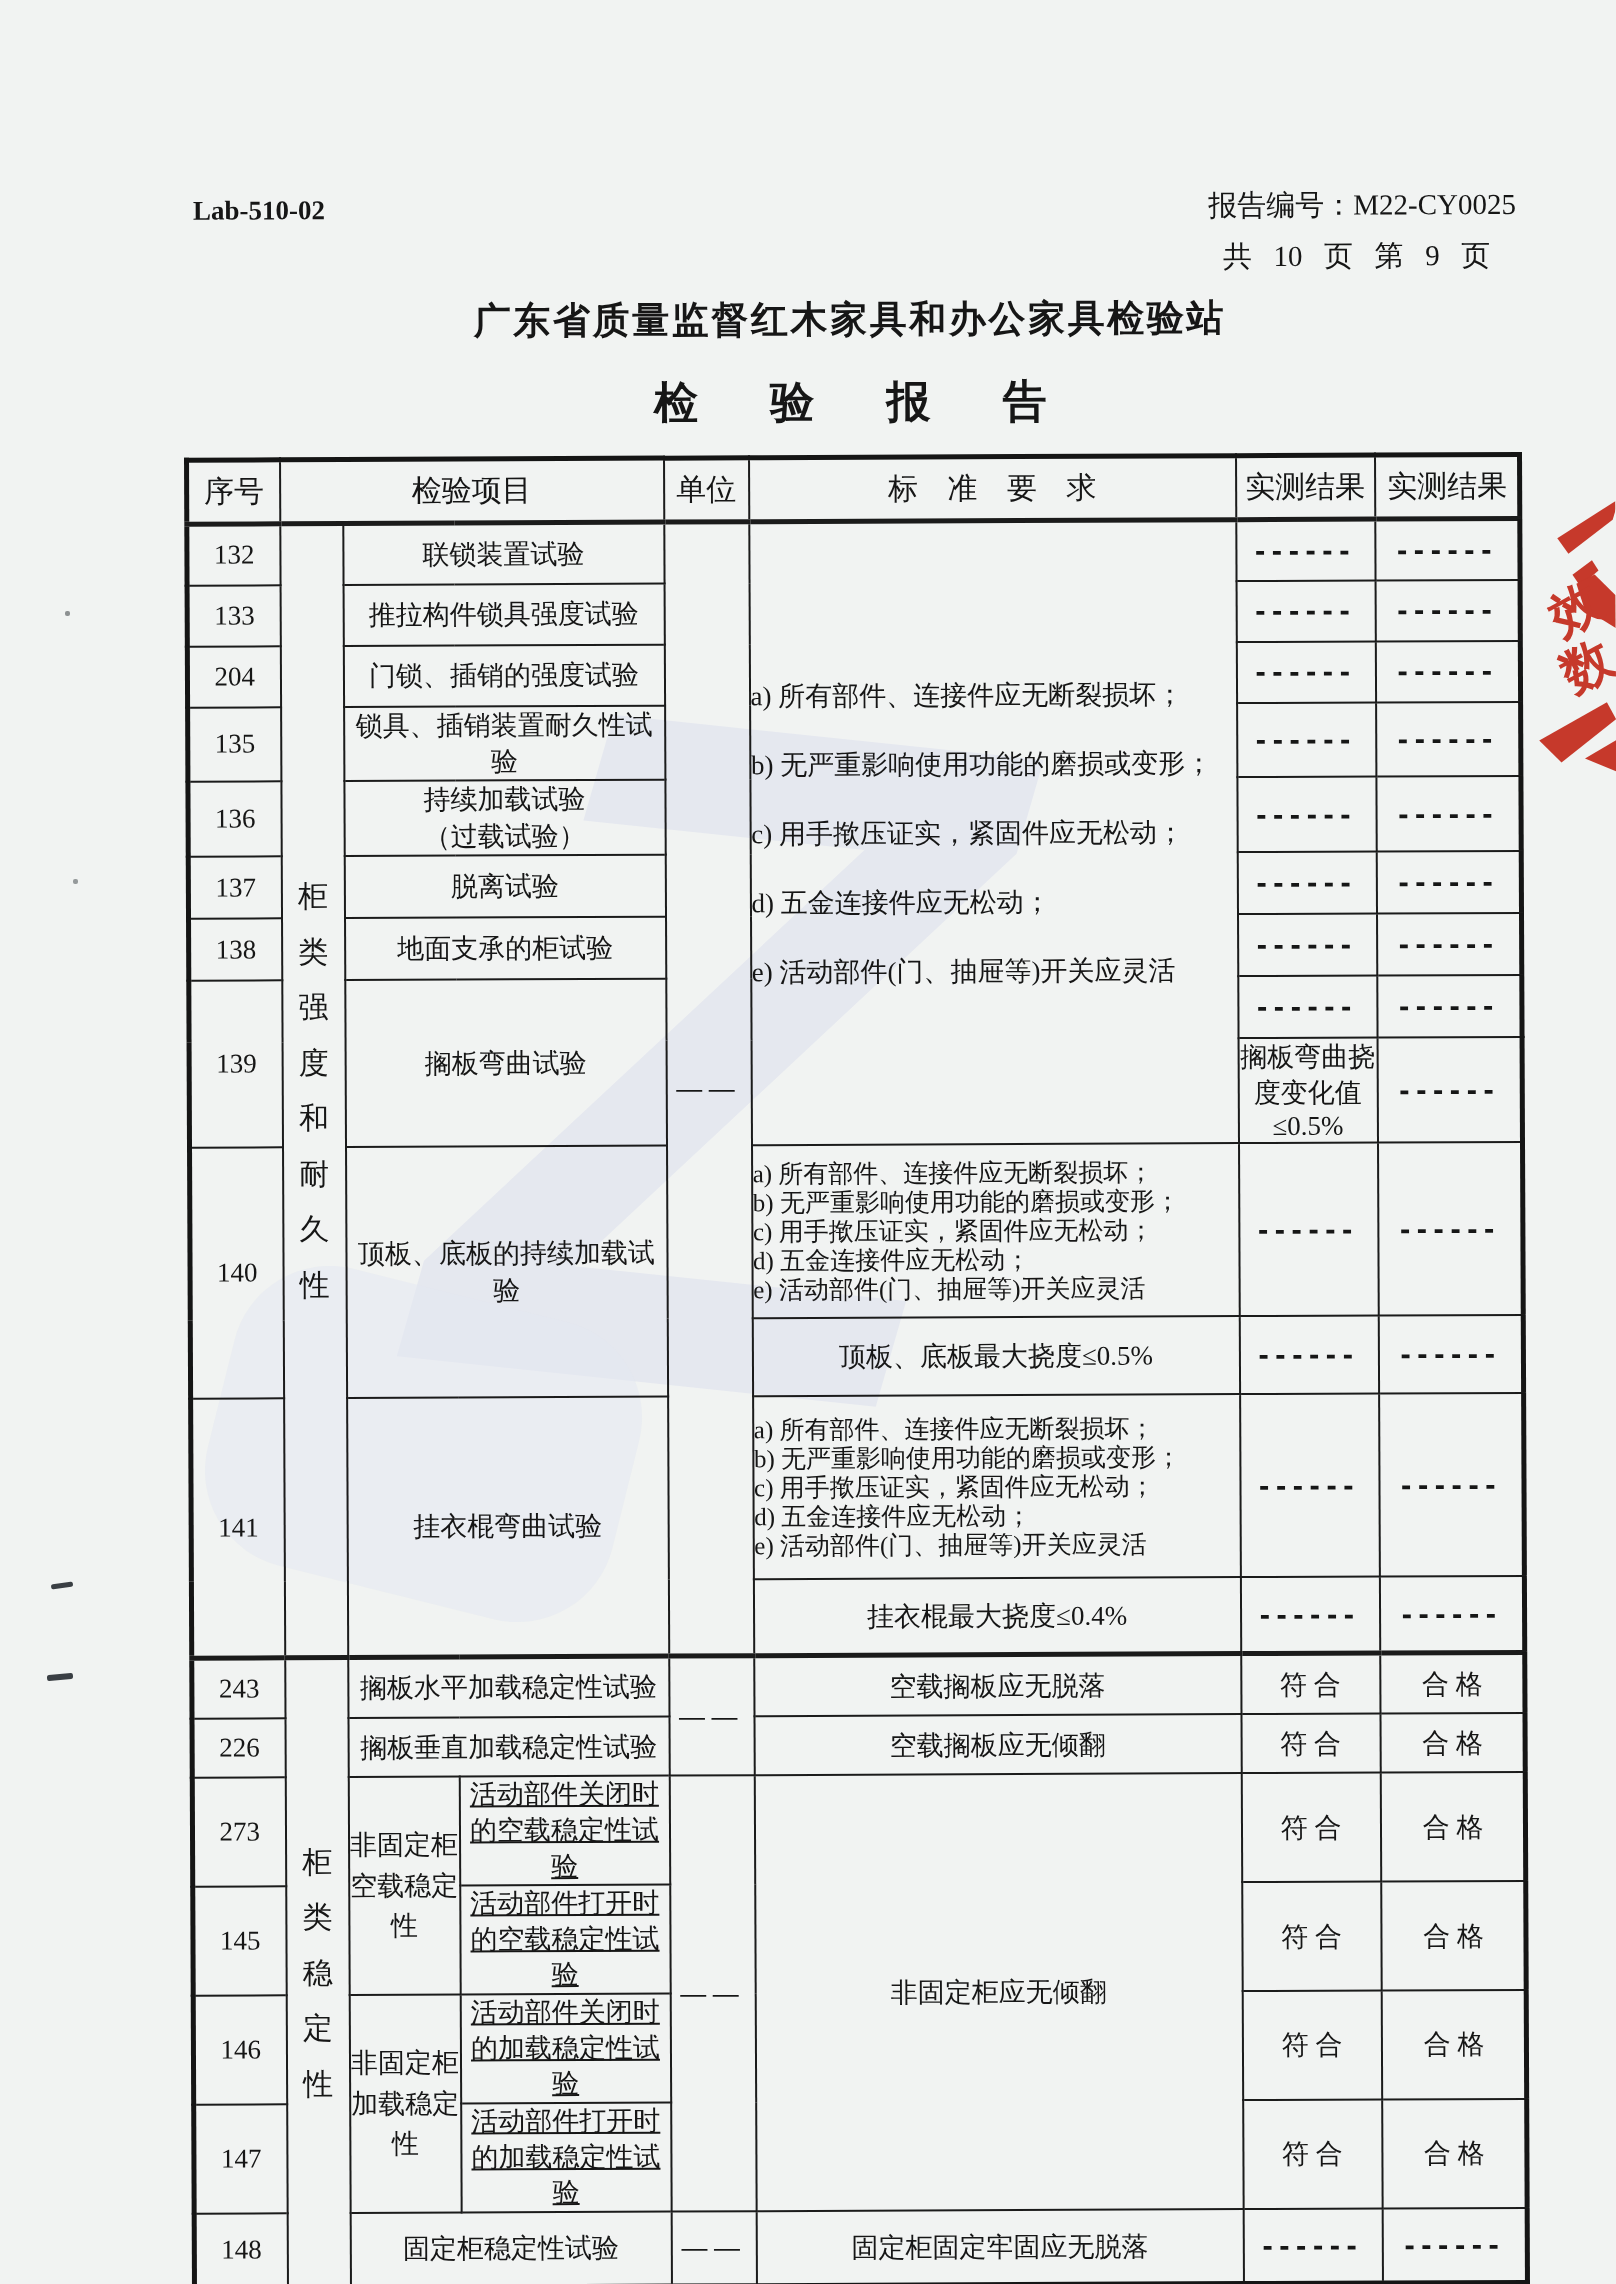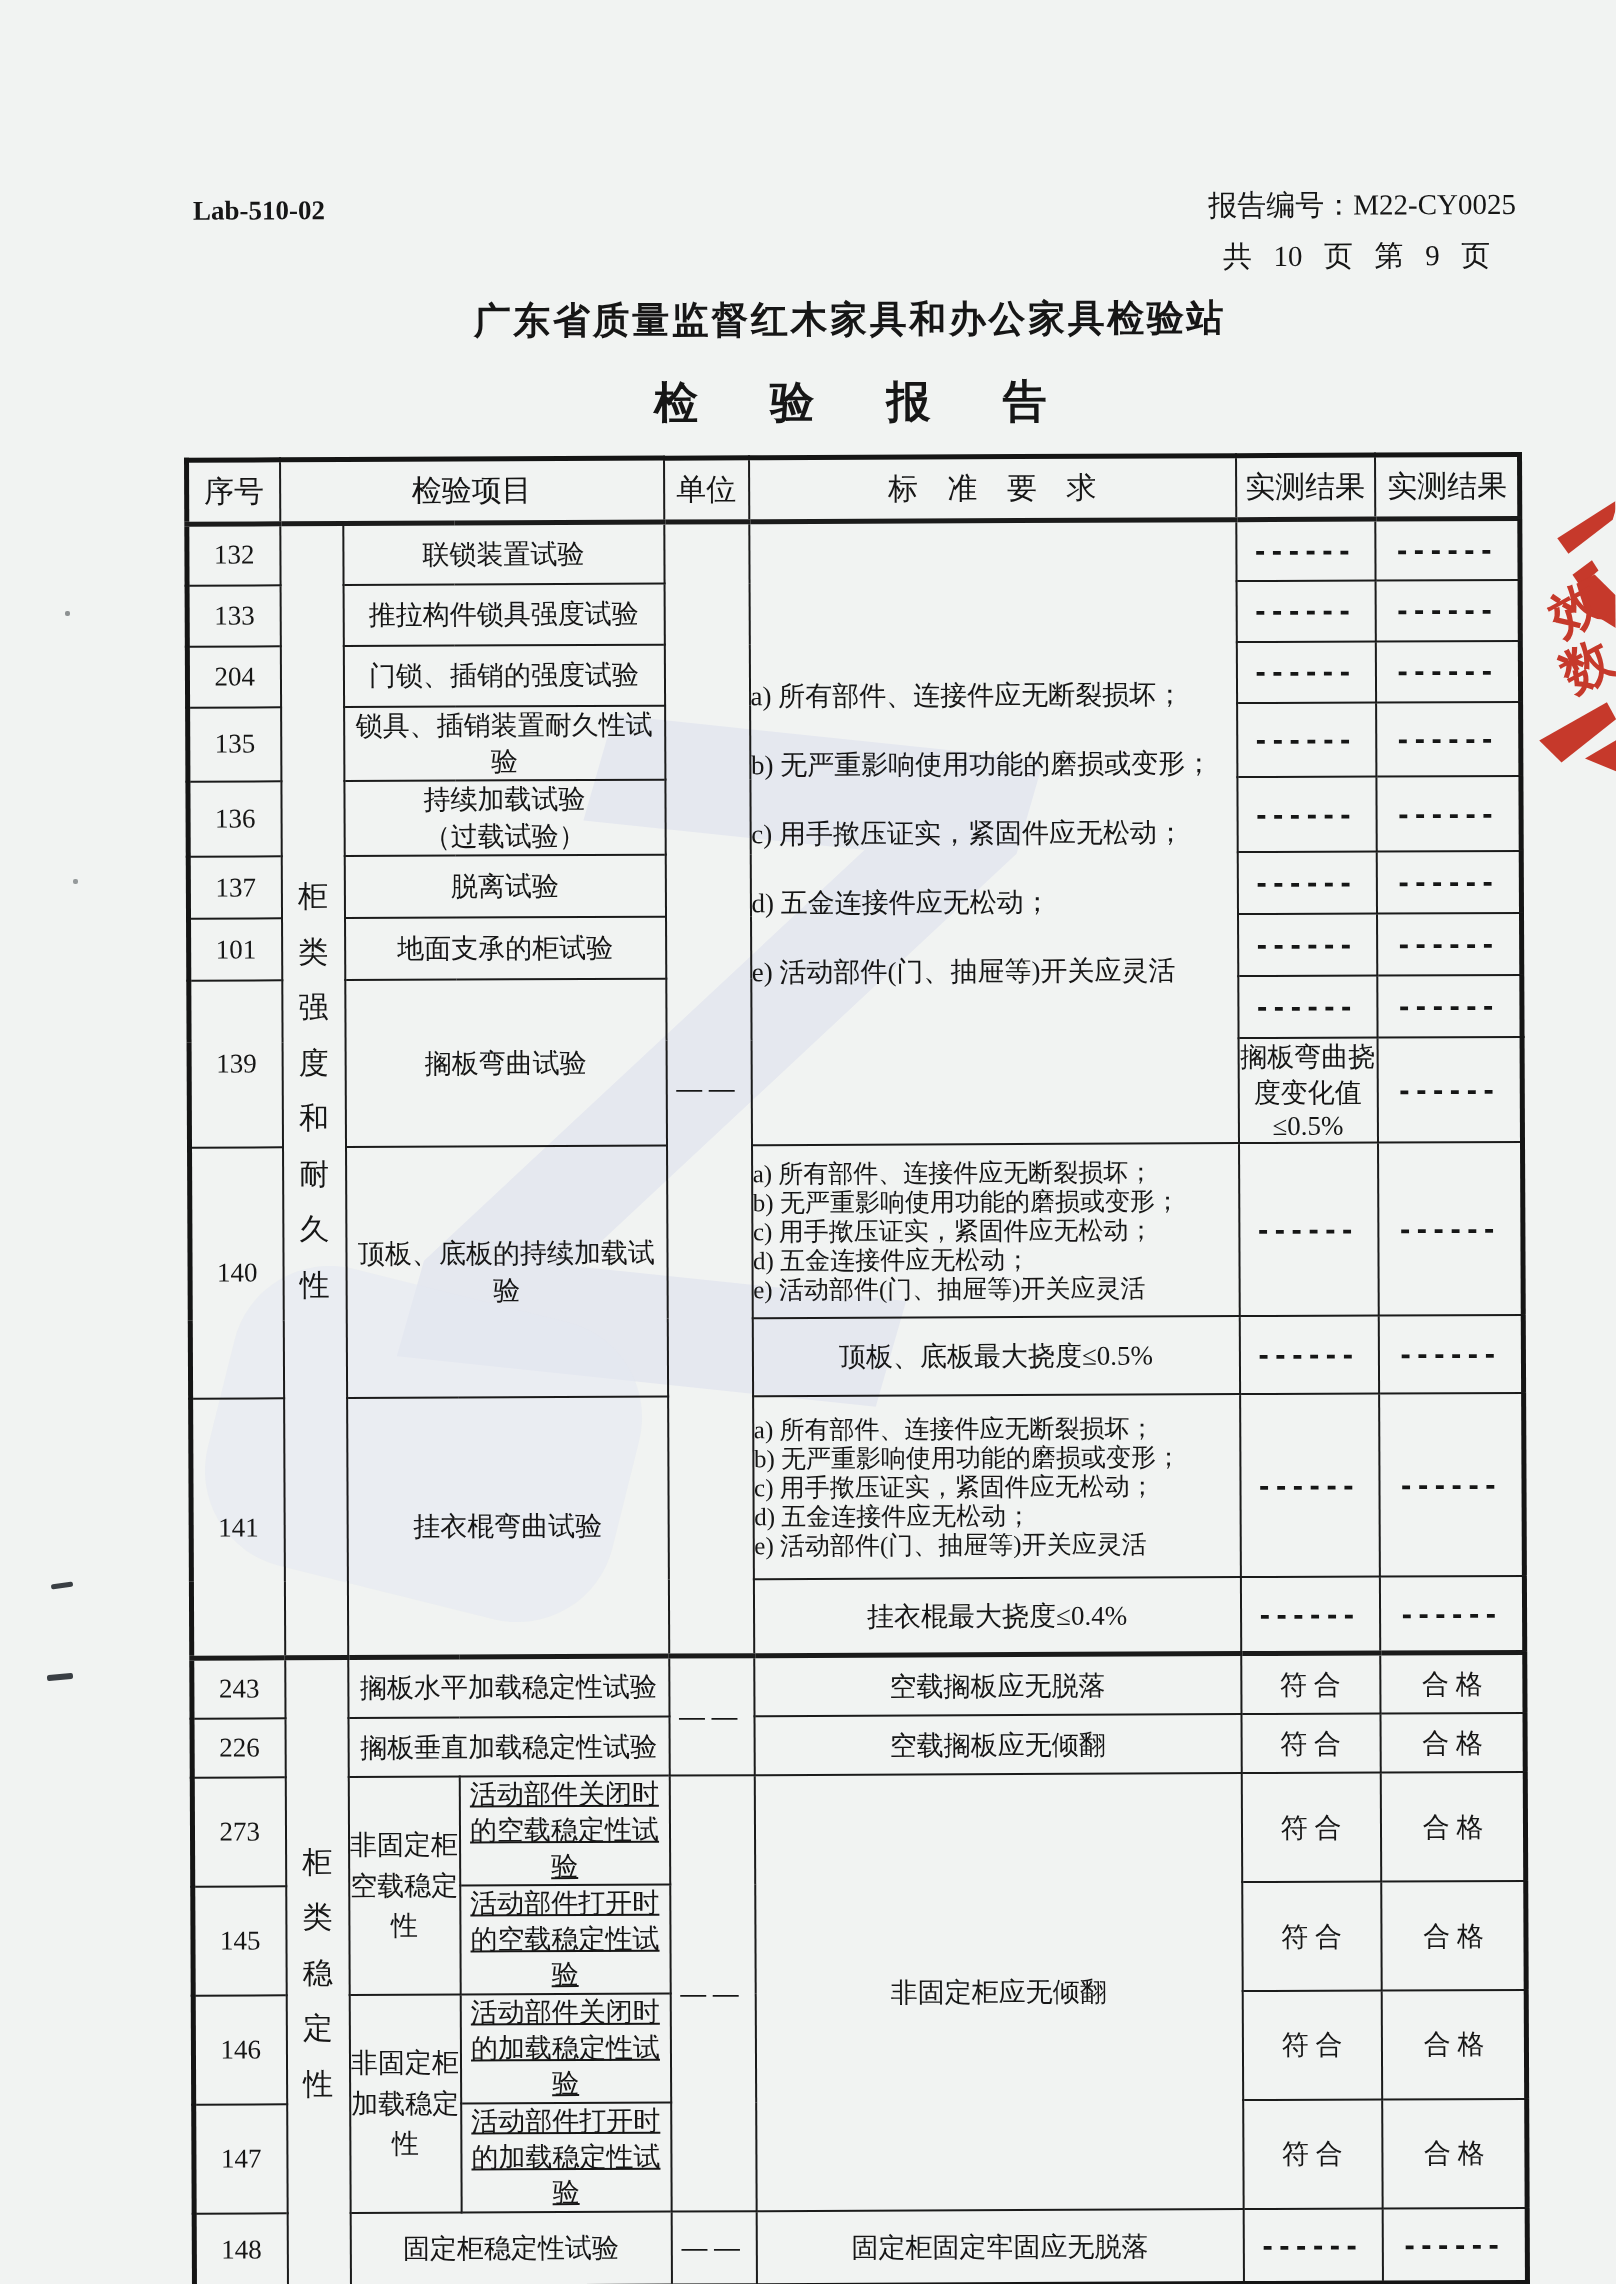--- a/index.html
+++ b/index.html
@@ -190,21 +190,21 @@
       </tr>
 
       <tr class="rh95">
         <td class="seq">137</td>
         <td class="item" colspan="2">脱离试验</td>
         <td class="res"><span class="dash6">------</span></td>
         <td class="res"><span class="dash6">------</span></td>
       </tr>
 
       <tr class="rh95">
-        <td class="seq">101</td>
+        <td class="seq">138</td>
         <td class="item" colspan="2">地面支承的柜试验</td>
         <td class="res"><span class="dash6">------</span></td>
         <td class="res"><span class="dash6">------</span></td>
       </tr>
 
       <tr class="rh95">
         <td class="seq" rowspan="2">139</td>
         <td class="item" colspan="2" rowspan="2">搁板弯曲试验</td>
         <td class="res"><span class="dash6">------</span></td>
         <td class="res"><span class="dash6">------</span></td>

